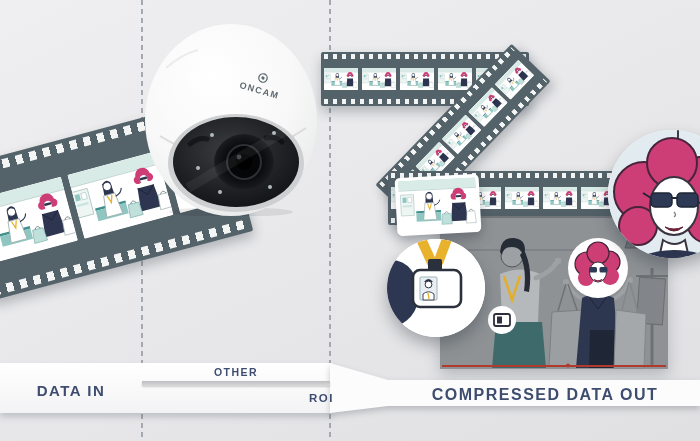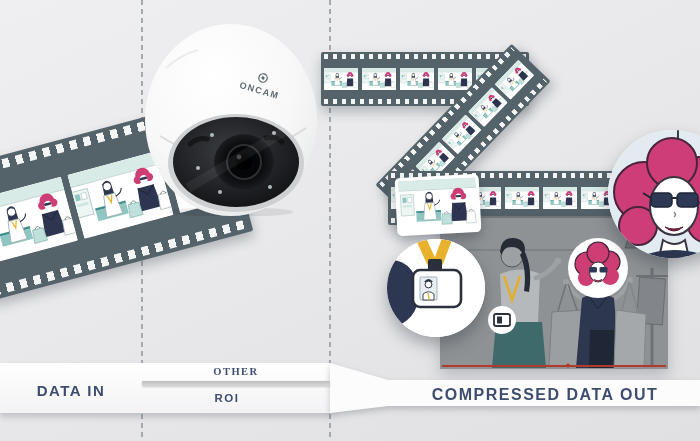--- a/index.html
+++ b/index.html
@@ -40,22 +40,22 @@
   
   .band{position:absolute;left:0;top:363px;width:332px;height:50px;
         background:linear-gradient(180deg,#ffffff,#f3f3f5);box-shadow:0 4px 6px rgba(80,85,95,.25);}
   .divider{position:absolute;left:142px;top:381px;width:188px;height:5px;
            background:linear-gradient(180deg,#bebec0,#d8d8da);box-shadow:0 1px 2px rgba(0,0,0,.18);}
   .funnel{position:absolute;left:330px;top:360px;width:370px;height:56px;
           filter:drop-shadow(0 3px 3px rgba(80,85,95,.30));}
   .flow-label{position:absolute;color:#3e4d6f;letter-spacing:1.5px;text-align:center;
               font-weight:600;}
   .lbl-datain{left:0;top:382px;width:142px;font-size:15px;}
-  .lbl-other{left:142px;top:366px;width:188px;font-size:10.5px;font-family:Liberation Serif, serif;}
-  .lbl-roi{left:133px;top:392px;width:188px;font-size:11.5px;}
+  .lbl-other{left:142px;top:366px;width:188px;font-size:10.5px;}
+  .lbl-roi{left:146px;top:392px;width:188px;font-size:11.5px;text-align:right;}
   .lbl-out{left:395px;top:386px;width:300px;font-size:16px;}
 </style>
 </head>
 <body>
 
 <div class="stage">
 
   <svg width="0" height="0" style="position:absolute" aria-hidden="true">
     <defs>
       <symbol id="shop-scene" viewBox="0 0 120 80" preserveAspectRatio="xMidYMid slice">

